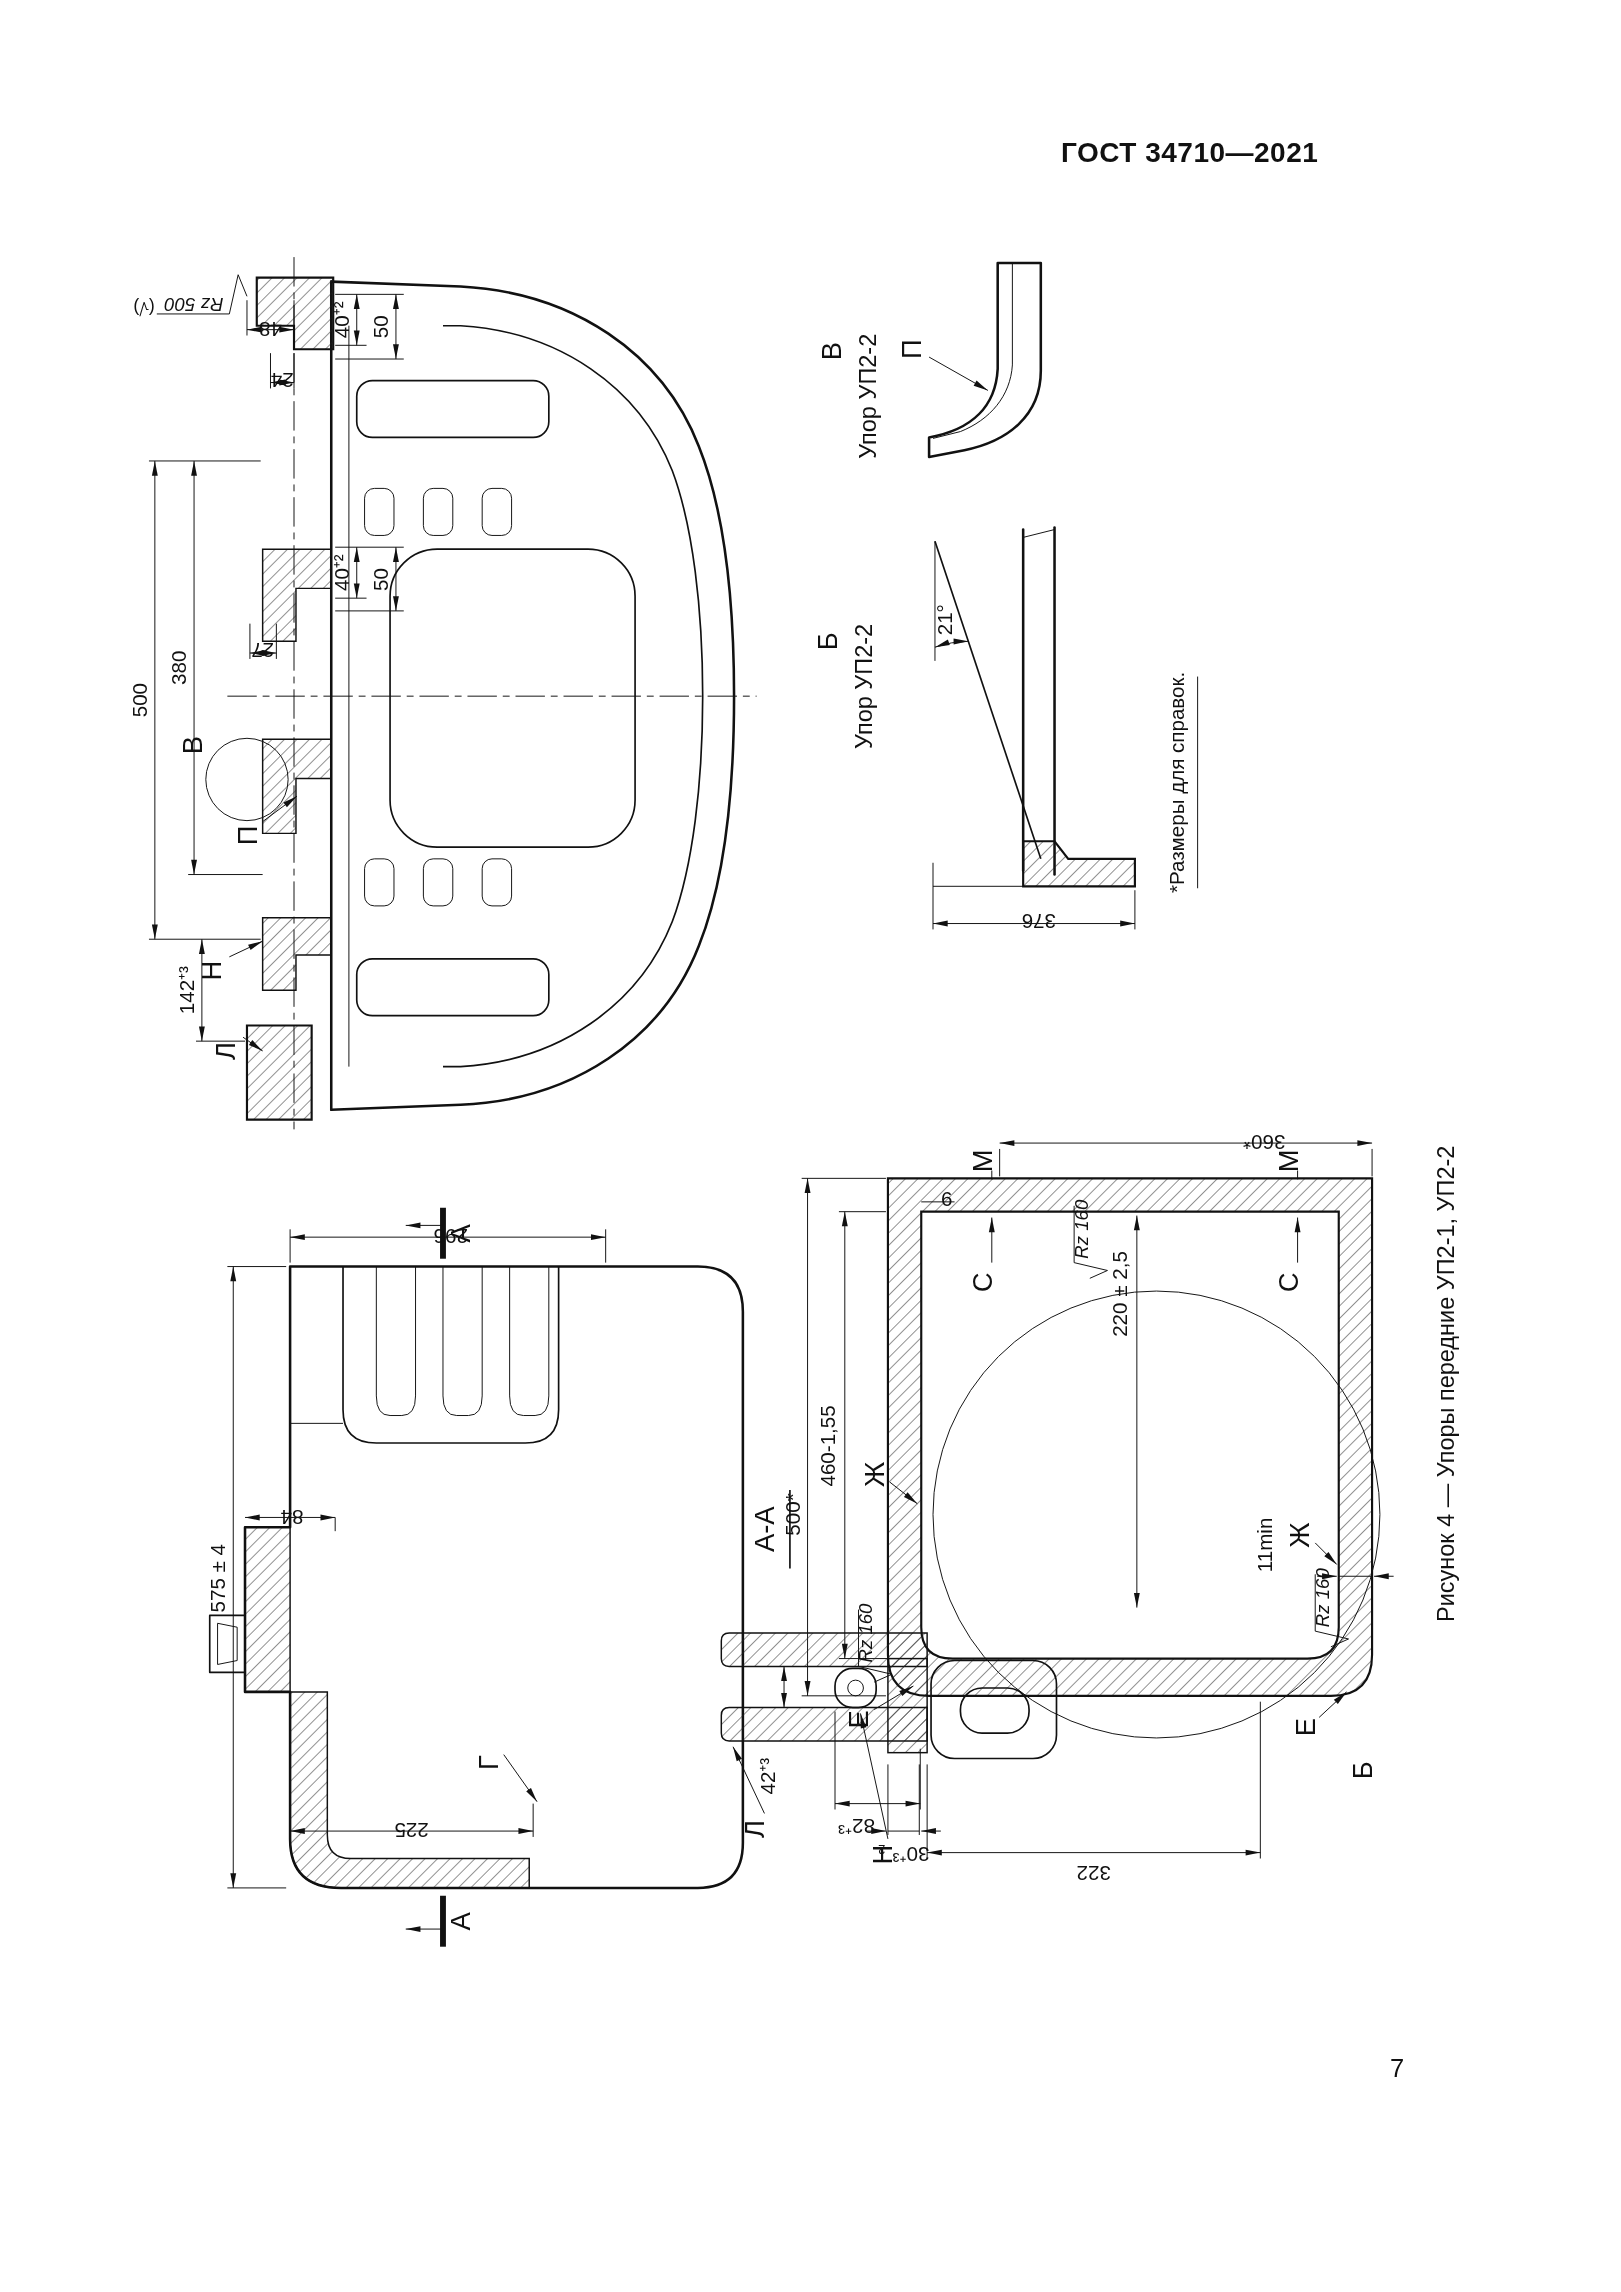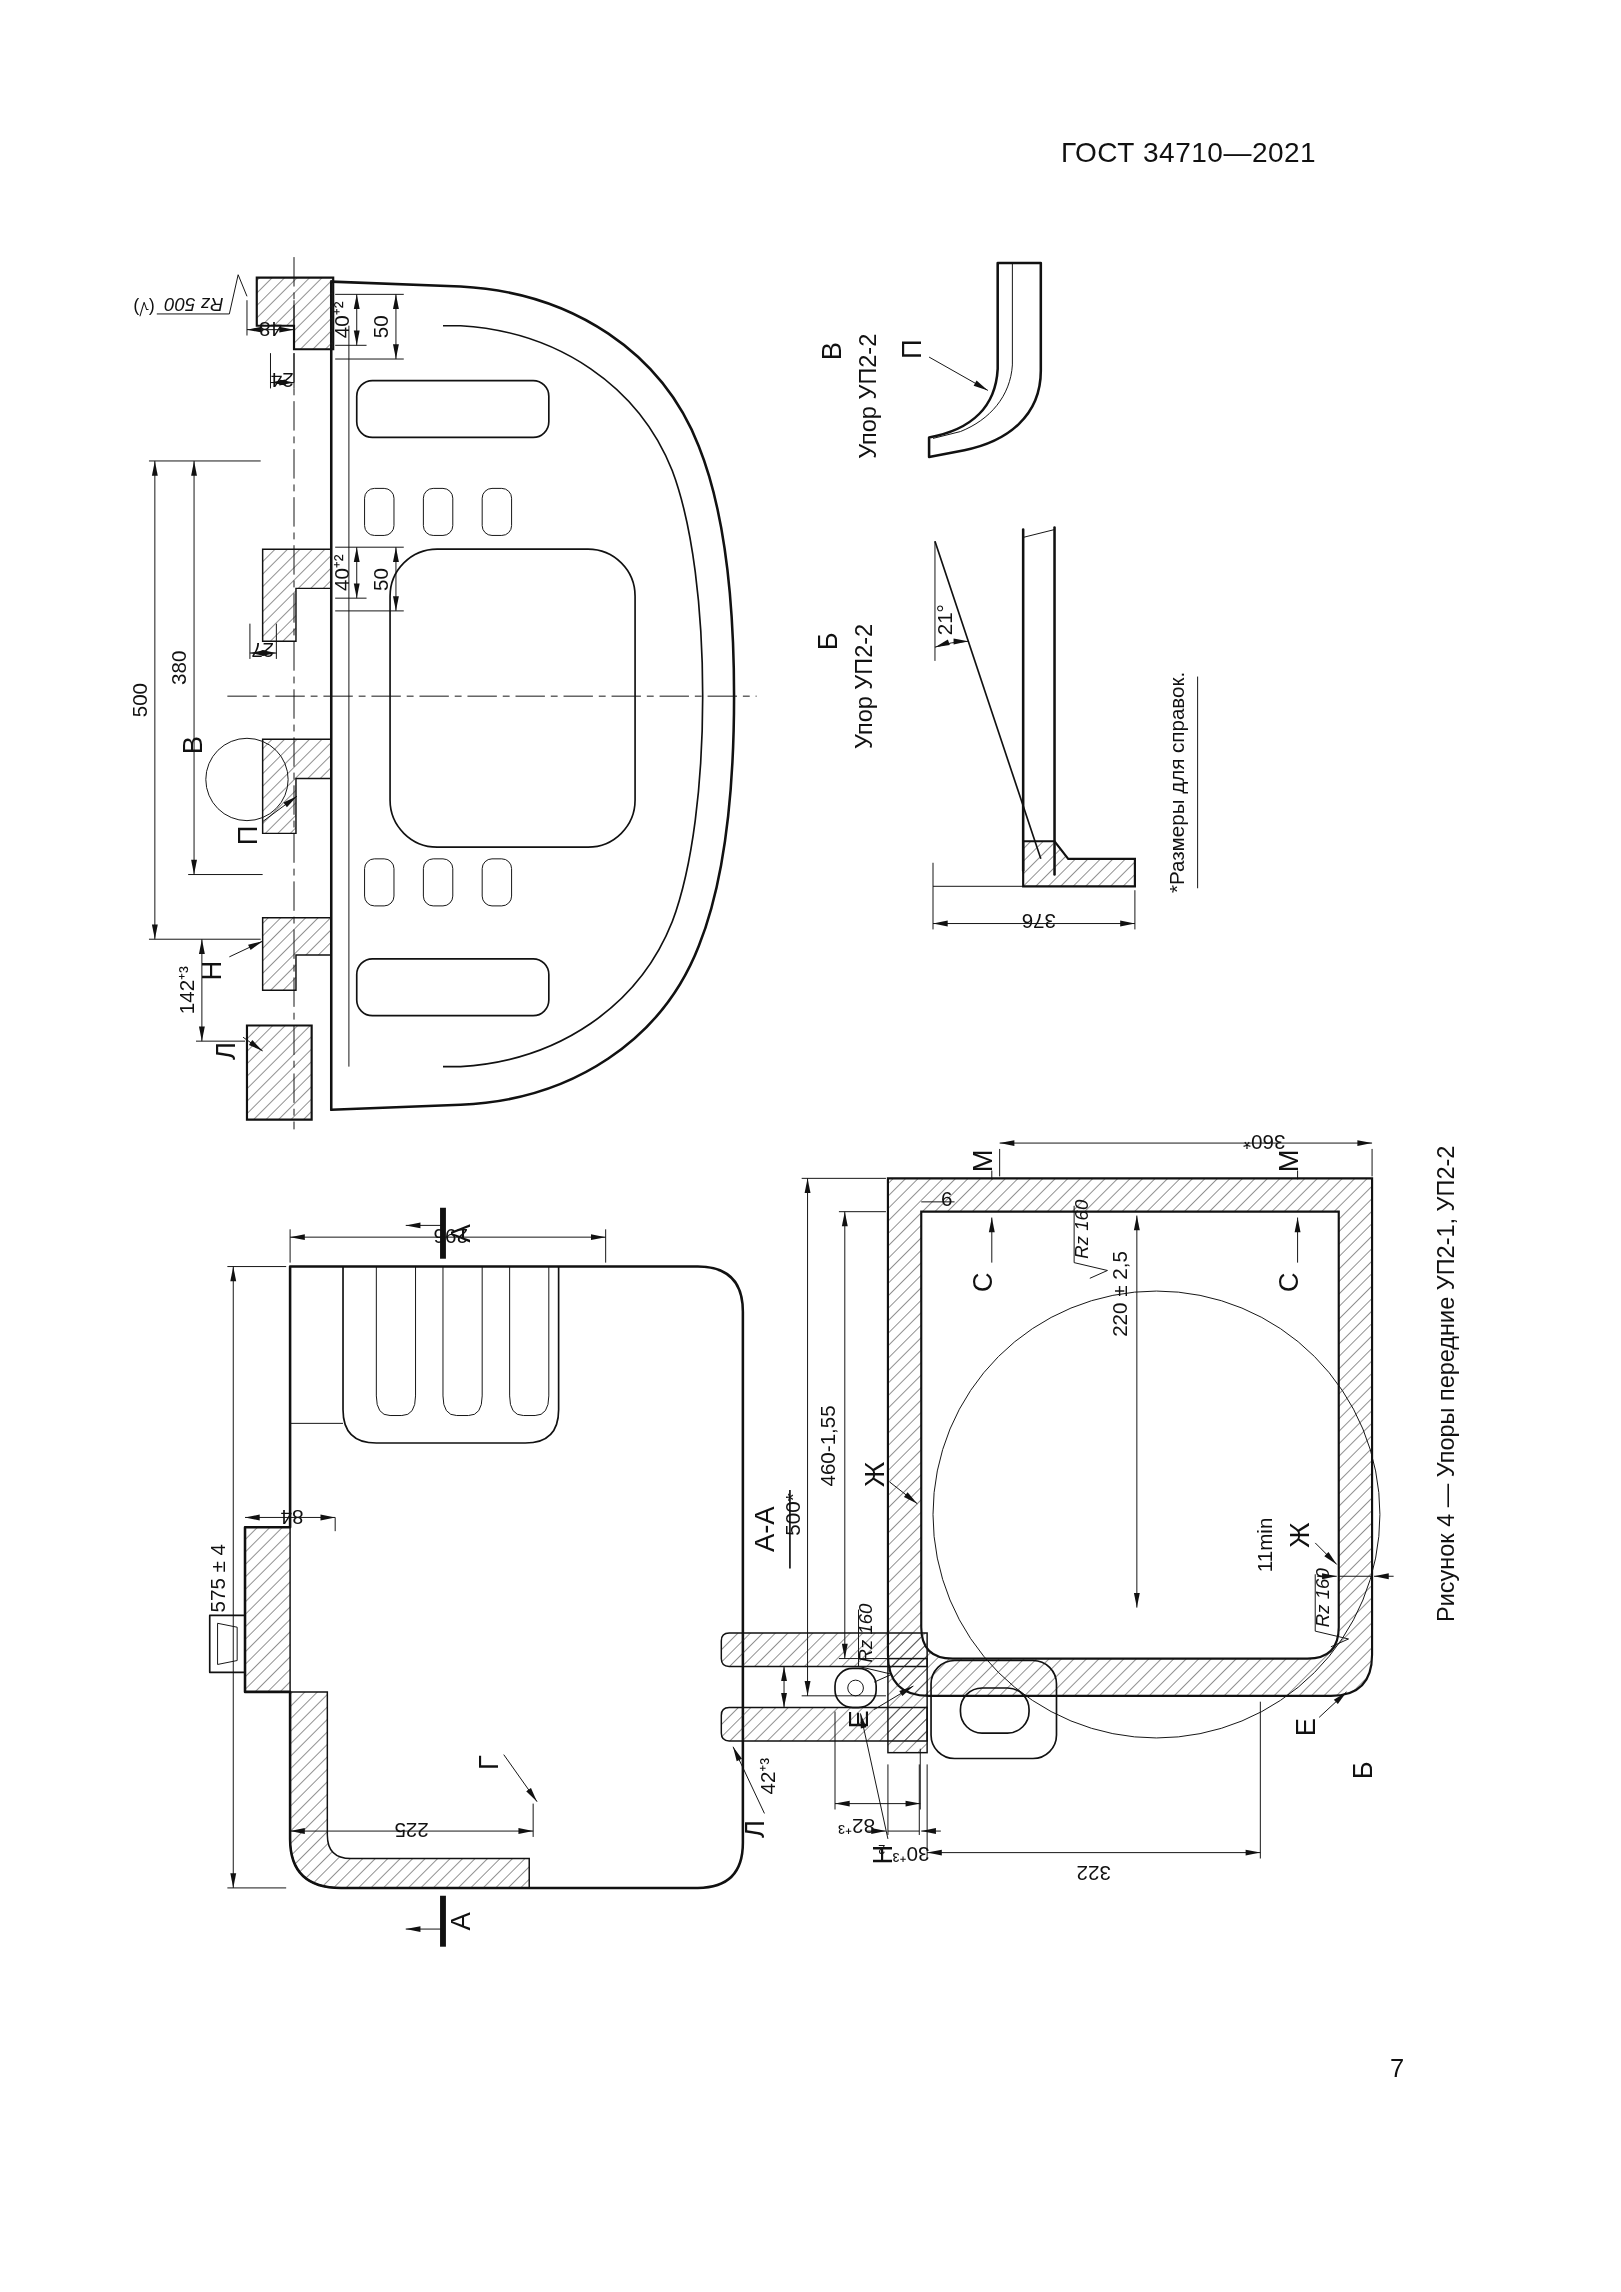--- a/index.html
+++ b/index.html
@@ -1,18 +1,18 @@
 <!DOCTYPE html>
 <html><head>
 <meta charset="utf-8">
 <style>
   html,body{margin:0;padding:0;background:#e8e8e8;}
   .page{position:relative;width:1621px;height:2293px;background:#ffffff;margin:0 auto;
         font-family:"Liberation Sans",sans-serif;color:#111;overflow:hidden;}
-  .hdr{position:absolute;left:1061px;top:137px;font-size:28px;font-weight:normal;letter-spacing:0.5px;}
+  .hdr{position:absolute;left:1061px;top:137px;font-size:28px;font-weight:bold;letter-spacing:0.5px;}
   .pgnum{position:absolute;left:1390px;top:2054px;font-size:25.5px;}
   .caption{position:absolute;left:1433px;top:1054px;height:568px;writing-mode:vertical-rl;
            transform:rotate(180deg);font-size:23.5px;white-space:nowrap;}
   svg{position:absolute;left:0;top:0;}
   svg text{fill:#111;font-family:"Liberation Sans",sans-serif;}
   .td{font-size:21px;}
   .ts{font-size:18px;}
   .tL{font-size:28px;}
   .tt{font-size:24px;}
   .tr{font-size:19px;font-style:italic;}

